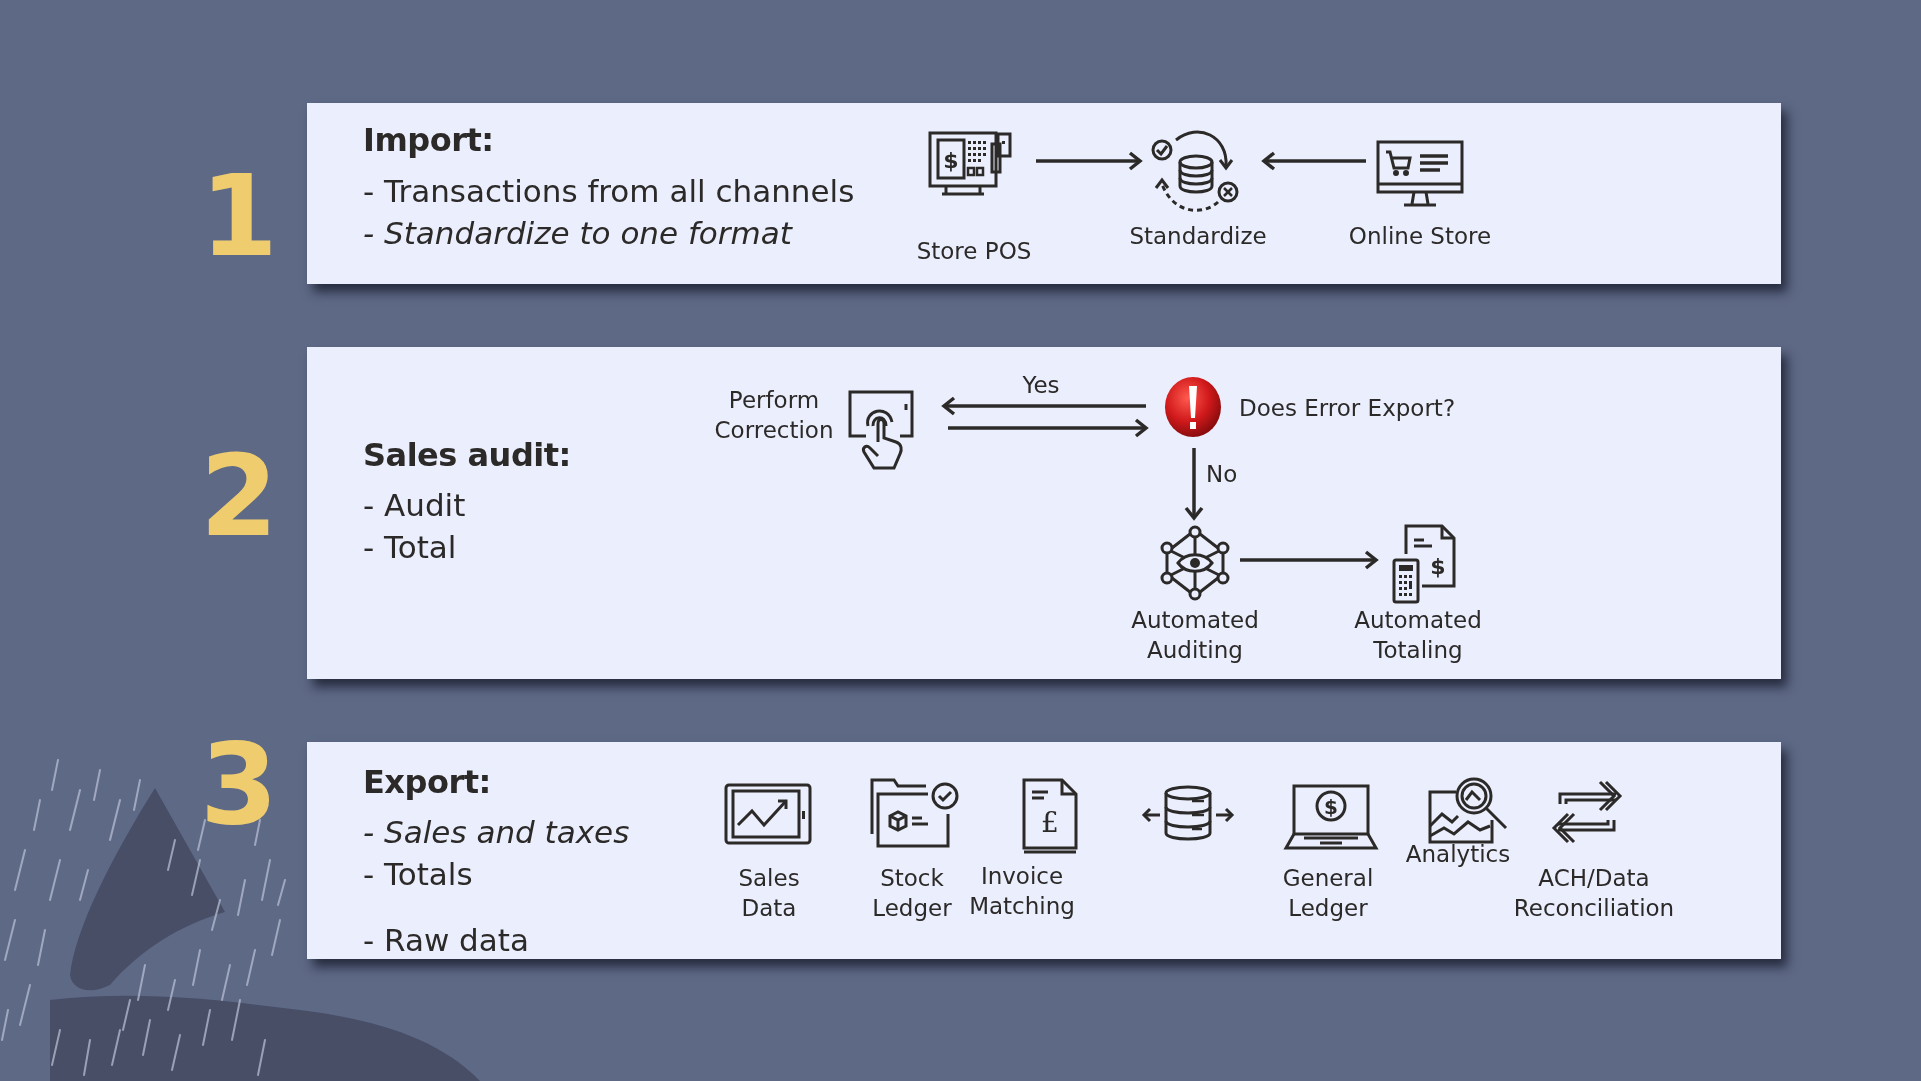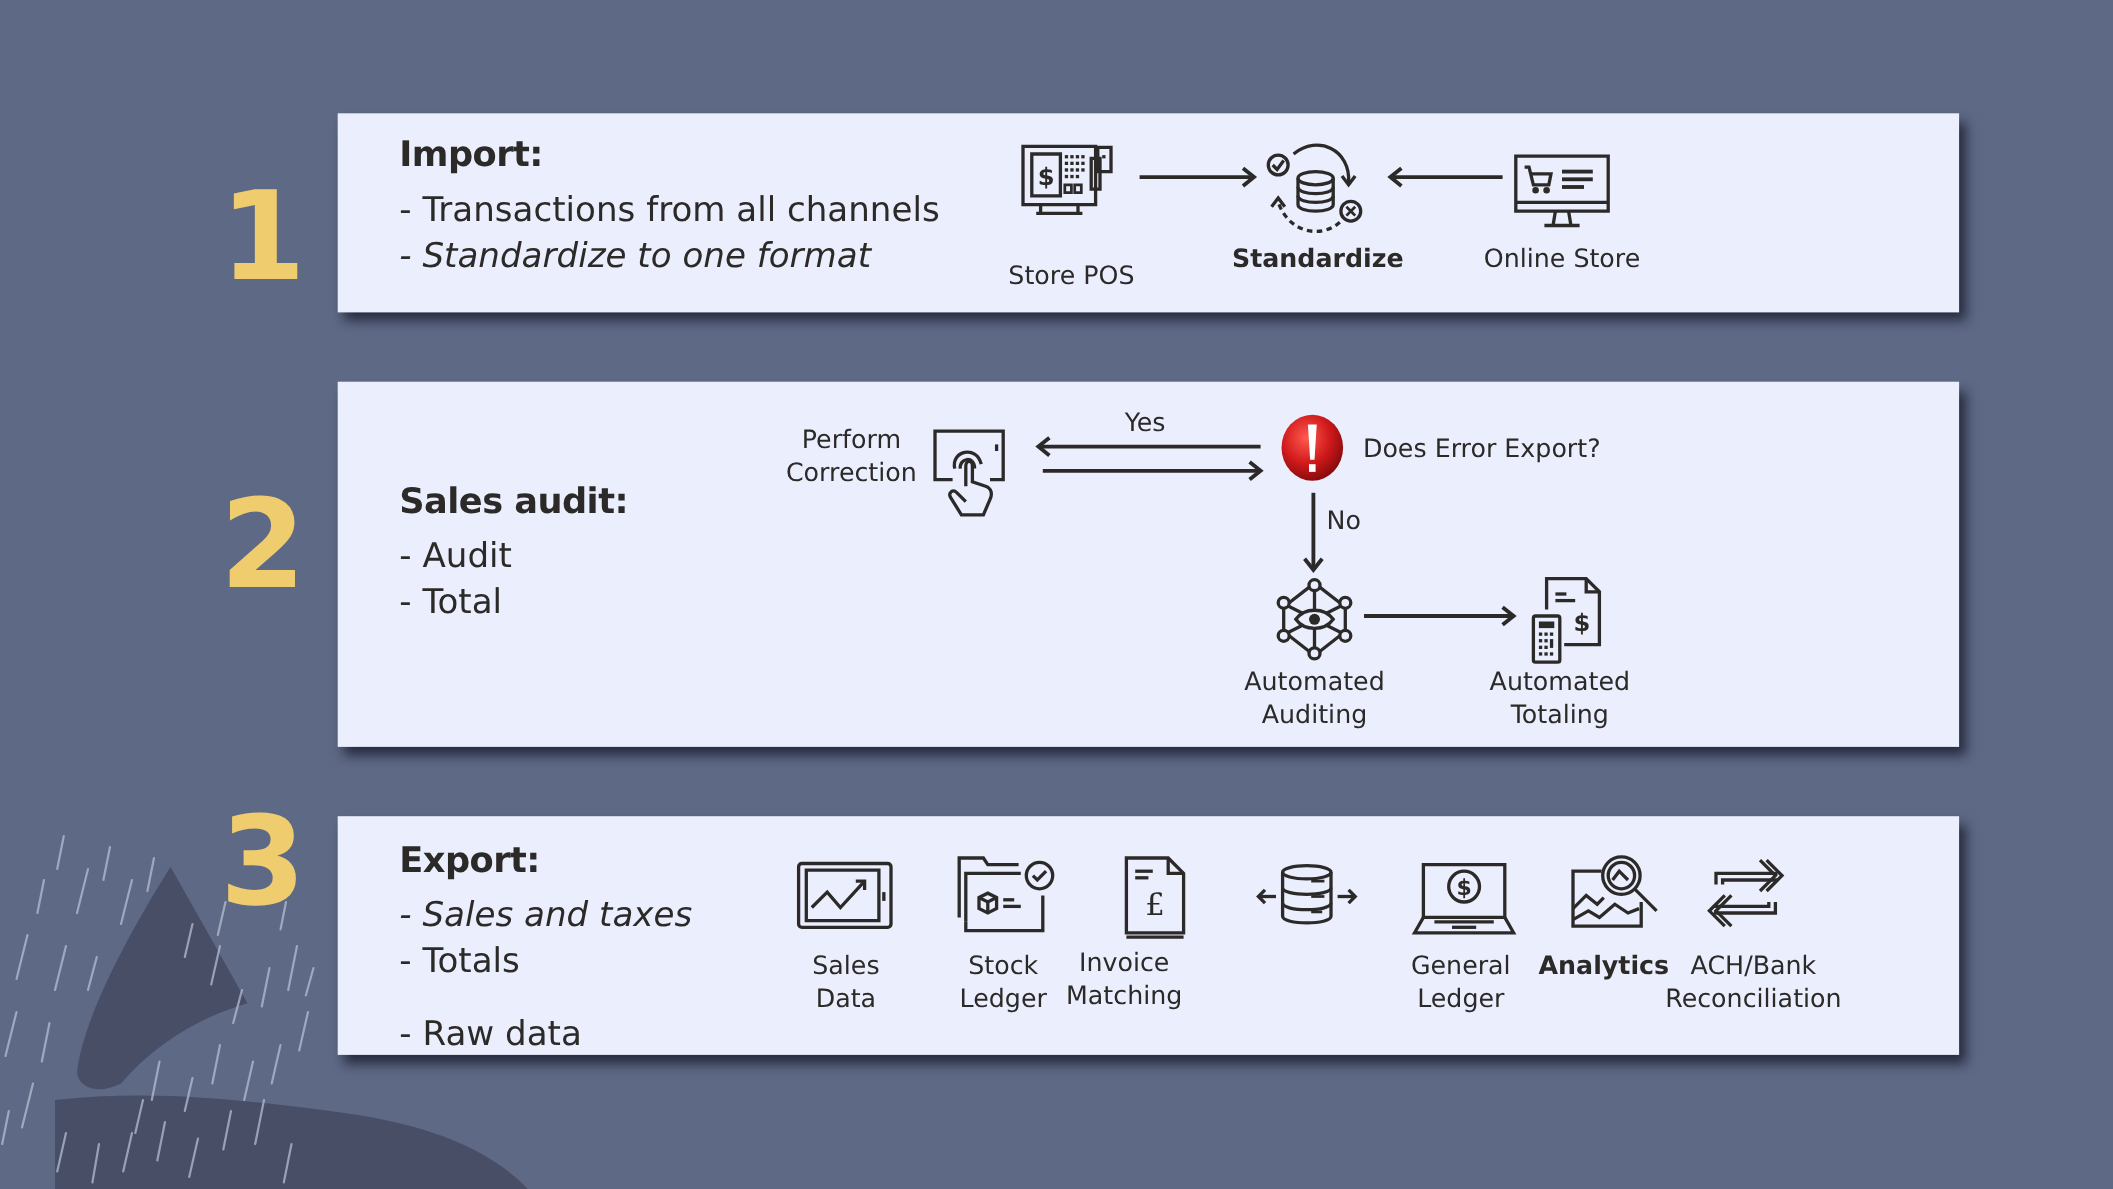--- a/index.html
+++ b/index.html
@@ -142,21 +142,21 @@
     <path d="M32 50 C 32 58, 64 58, 64 50"></path>
     <circle cx="80" cy="64" r="9"></circle>
     <path d="M70 74 C 55 88, 25 86, 14 56" stroke-dasharray="5 4"></path>
     <polyline points="8,60 14,52 20,60"></polyline>
   </g>
   <g stroke="#2c2a29" stroke-width="2.5">
       <line x1="76" y1="60" x2="84" y2="68"></line>
       <line x1="84" y1="60" x2="76" y2="68"></line>
     </g>
 </svg>
-<div class="lbl" style="left:1198px; top:222px;font-weight:bold;">Standardize</div>
+<div class="lbl" style="left:1198px; top:222px;">Standardize</div>
 
 <svg class="ic" style="left:1260px; top:150px;" width="106" height="22" viewBox="0 0 106 22">
   <line x1="4" y1="11" x2="106" y2="11" stroke="#2c2a29" stroke-width="3.5"></line>
   <polyline points="14,3 4,11 14,19" fill="none" stroke="#2c2a29" stroke-width="3.5"></polyline>
 </svg>
 
 <svg class="ic" style="left:1376px; top:140px;" width="90" height="70" viewBox="0 0 90 70">
   <g fill="none" stroke="#2c2a29" stroke-width="3">
     <rect x="2" y="2" width="84" height="50"></rect>
     <line x1="2" y1="44" x2="86" y2="44"></line>
@@ -371,30 +371,30 @@
   <g fill="none" stroke="#2c2a29" stroke-width="3">
     <path d="M28 16 L2 16 L2 66 L64 66 L64 44"></path>
     <polyline points="2,50 14,38 24,46 30,40"></polyline>
     <polyline points="2,60 16,52 26,58 40,46 52,54 62,50"></polyline>
     <circle cx="46" cy="20" r="17"></circle>
     <circle cx="46" cy="20" r="12"></circle>
     <polyline points="38,24 44,16 52,24"></polyline>
     <line x1="58" y1="32" x2="78" y2="52"></line>
   </g>
 </svg>
-<div class="lbl" style="left:1458px; top:864px;font-weight:bold;">Analytics</div>
+<div class="lbl" style="left:1458px; top:840px;">Analytics</div>
 
 <svg class="ic" style="left:1550px; top:774px;" width="74" height="76" viewBox="0 0 74 76">
   <g fill="none" stroke="#2c2a29" stroke-width="3">
     <path d="M10 30 L10 20 L66 20"></path>
     <path d="M16 30 L16 26 L66 26"></path>
     <polyline points="56,8 70,22 56,36"></polyline>
     <polyline points="50,8 64,22 50,36"></polyline>
     <path d="M64 46 L64 56 L8 56"></path>
     <path d="M58 46 L58 50 L8 50"></path>
     <polyline points="18,40 4,54 18,68"></polyline>
     <polyline points="24,40 10,54 24,68"></polyline>
   </g>
 </svg>
 <div class="lbl" style="left:1594px; top:864px;">
-  <div>ACH/Bank</div>
+  <div>ACH/Data</div>
   <div>Reconciliation</div>
 </div>
 
 </body></html>

